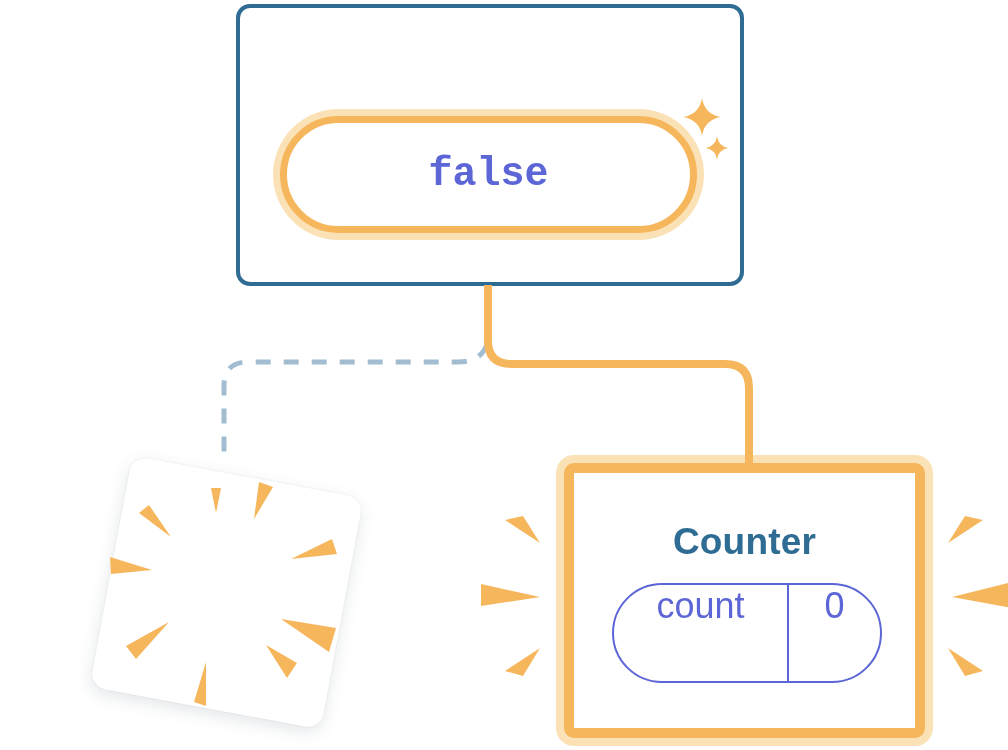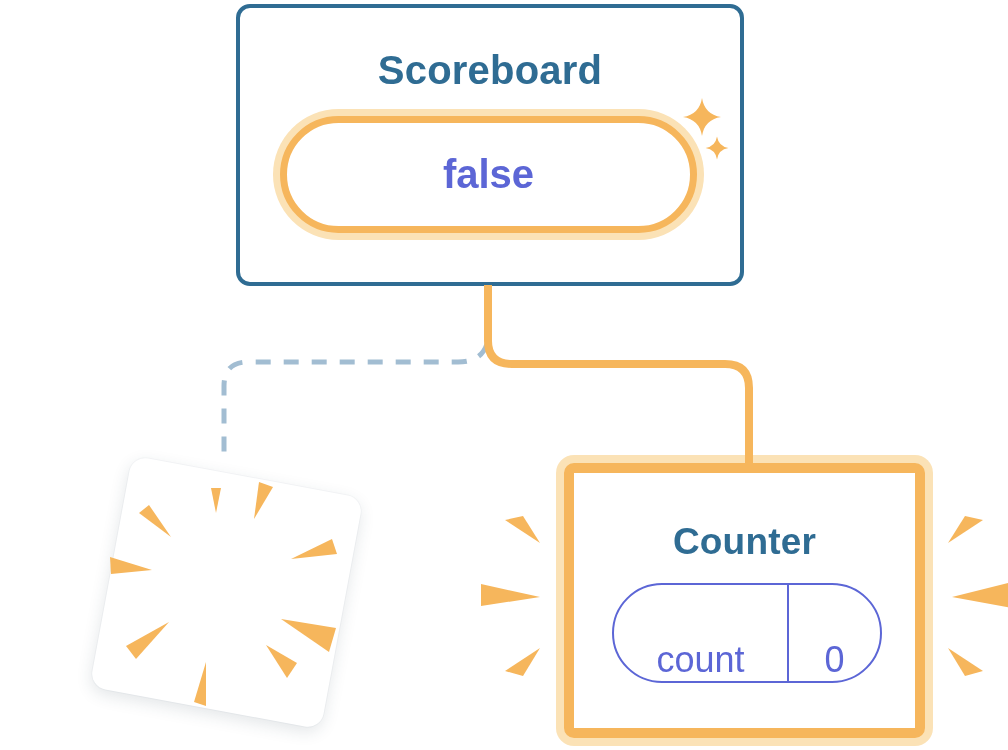--- a/index.html
+++ b/index.html
@@ -29,36 +29,36 @@
   }
   #scoreboard-title{top:42px;font-size:40px;line-height:40px;}
   #scoreboard-pill{
     position:absolute;left:40px;top:108px;width:417px;height:117px;box-sizing:border-box;
     border:7px solid var(--accent-orange);border-radius:60px;background:#fff;
     box-shadow:0 0 0 7px var(--orange-glow);
     display:flex;overflow:hidden;
   }
   #scoreboard-pill .cell{display:flex;align-items:center;justify-content:center;}
   #scoreboard-pill .cell-name{flex:0 0 61.5%;border-right:2px solid var(--accent-orange);}
-  #scoreboard-pill .cell-value{flex:1;}
+  #scoreboard-pill .cell-value{flex:1;font-family:Liberation Mono, monospace;}
   .state-name{color:var(--purple);font-size:40px;font-weight:400;}
   .state-value{color:var(--purple);font-size:40px;font-weight:700;}
   
   #counter-card{
     left:564px;top:463px;width:361px;height:275px;z-index:1;
     border:10px solid var(--accent-orange);border-radius:10px;
     box-shadow:0 0 0 8px var(--orange-glow);
   }
   #counter-title{top:50px;font-size:37px;line-height:37px;}
   #counter-pill{
     position:absolute;left:38px;top:110px;width:270px;height:100px;box-sizing:border-box;
     border:2px solid var(--purple);border-radius:50px;background:#fff;
     display:flex;overflow:hidden;
   }
-  #counter-pill .cell{display:flex;align-items:flex-end;justify-content:center;}
+  #counter-pill .cell{display:flex;align-items:flex-start;justify-content:center;}
   #counter-pill .cell-name{flex:0 0 65%;border-right:2px solid var(--purple);}
   #counter-pill .cell-value{flex:1;}
   #counter-pill .state-name,#counter-pill .state-value{font-size:36px;}
   #counter-pill .state-value{font-weight:400;}
   
   #destroyed-card{
     left:109px;top:475px;width:235px;height:235px;z-index:1;
     border-radius:16px;transform:rotate(10.5deg);
     box-shadow:0 5px 16px rgba(40,60,80,0.13), 0 0 0 1px rgba(40,60,80,0.03);
   }
@@ -70,21 +70,20 @@
 </head>
 <body>
 
 <div id="stage">
 
   <svg class="overlay" id="connector-under" viewBox="0 0 1008 750">
     <path class="stroke-dash" d="M 487 344 Q 481 362 458 362 L 248 362 Q 224 362 224 386 L 224 458" fill="none" stroke-width="5" stroke-dasharray="15 13" stroke-linecap="butt"></path>
   </svg>
 
   <div class="card" id="scoreboard-card">
-    <div class="card-title" id="scoreboard-title">Scoreboard</div>
     <div id="scoreboard-pill">
       <div class="cell cell-value">
         <span class="state-value">false</span>
       </div>
     </div>
   </div>
 
   <div class="card" id="counter-card">
     <div class="card-title" id="counter-title">Counter</div>
     <div id="counter-pill">

